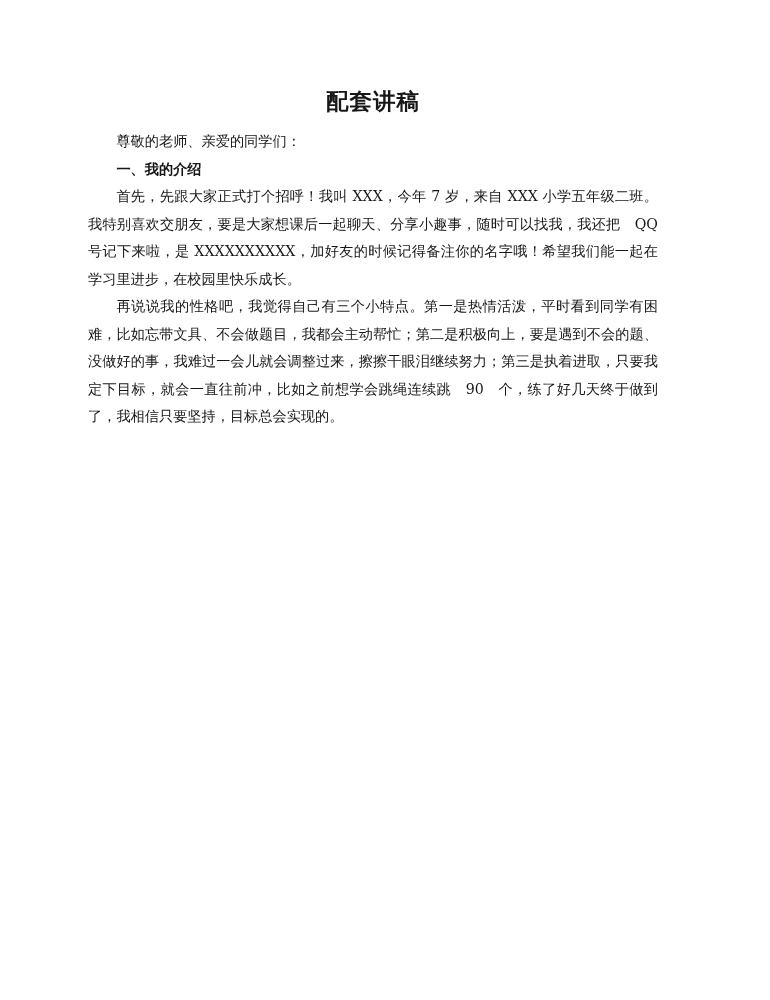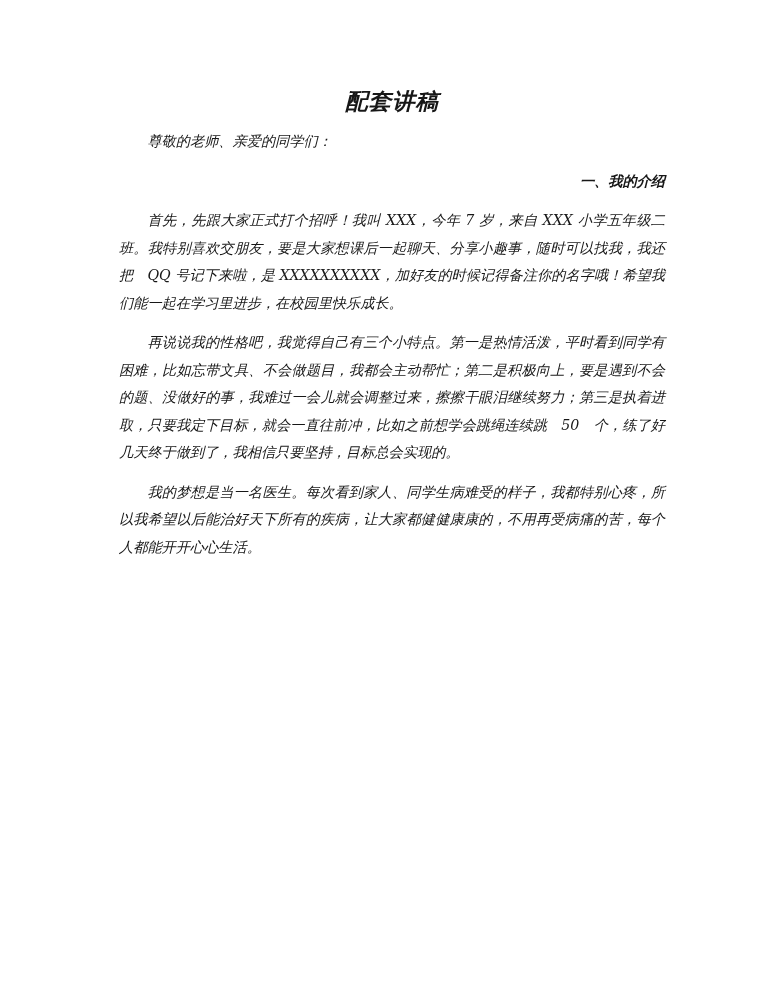--- a/index.html
+++ b/index.html
@@ -11,61 +11,59 @@
     position: relative;
     width: 770px;
     height: 1000px;
     background: #ffffff;
     overflow: hidden;
     font-family: "DejaVu Serif", "Liberation Serif", serif;
     color: #171717;
   }
   .content {
     position: absolute;
-    left: 107px;
+    left: 88px;
     top: 86px;
     width: 570px;
-    font-style: italic;
   }
   .doc-title {
     margin: 0 0 12px 0;
     font-size: 22.5px;
     line-height: 30px;
     font-weight: bold;
     text-align: center;
     letter-spacing: 1px;
   }
   .para {
-    margin: 12px;
+    margin: 0;
     font-size: 14.2px;
     line-height: 27.5px;
     text-align: justify;
     text-justify: inter-ideograph;
     text-indent: 2em;
     word-break: break-all;
   }
   .para.heading {
     font-weight: bold;
-    text-align: right;
+    text-align: left;
   }
 </style>
 </head>
 <body>
 
 <div class="page">
   <div class="content">
     <h1 class="doc-title">配套讲稿</h1>
 
     <p class="para">尊敬的老师、亲爱的同学们：</p>
 
 
     <p class="para heading">一、我的介绍</p>
 
     <p class="para">首先，先跟大家正式打个招呼！我叫 XXX，今年 7 岁，来自 XXX 小学五年级二班。我特别喜欢交朋友，要是大家想课后一起聊天、分享小趣事，随时可以找我，我还把　QQ 号记下来啦，是 XXXXXXXXXX，加好友的时候记得备注你的名字哦！希望我们能一起在学习里进步，在校园里快乐成长。</p>
 
 
 
-    <p class="para">再说说我的性格吧，我觉得自己有三个小特点。第一是热情活泼，平时看到同学有困难，比如忘带文具、不会做题目，我都会主动帮忙；第二是积极向上，要是遇到不会的题、没做好的事，我难过一会儿就会调整过来，擦擦干眼泪继续努力；第三是执着进取，只要我定下目标，就会一直往前冲，比如之前想学会跳绳连续跳　50　个，练了好几天终于做到了，我相信只要坚持，目标总会实现的。</p>
+    <p class="para">再说说我的性格吧，我觉得自己有三个小特点。第一是热情活泼，平时看到同学有困难，比如忘带文具、不会做题目，我都会主动帮忙；第二是积极向上，要是遇到不会的题、没做好的事，我难过一会儿就会调整过来，擦擦干眼泪继续努力；第三是执着进取，只要我定下目标，就会一直往前冲，比如之前想学会跳绳连续跳　90　个，练了好几天终于做到了，我相信只要坚持，目标总会实现的。</p>
 
-    <p class="para">我的梦想是当一名医生。每次看到家人、同学生病难受的样子，我都特别心疼，所以我希望以后能治好天下所有的疾病，让大家都健健康康的，不用再受病痛的苦，每个人都能开开心心生活。</p>
 
   </div>
 </div>
 
 </body></html>

